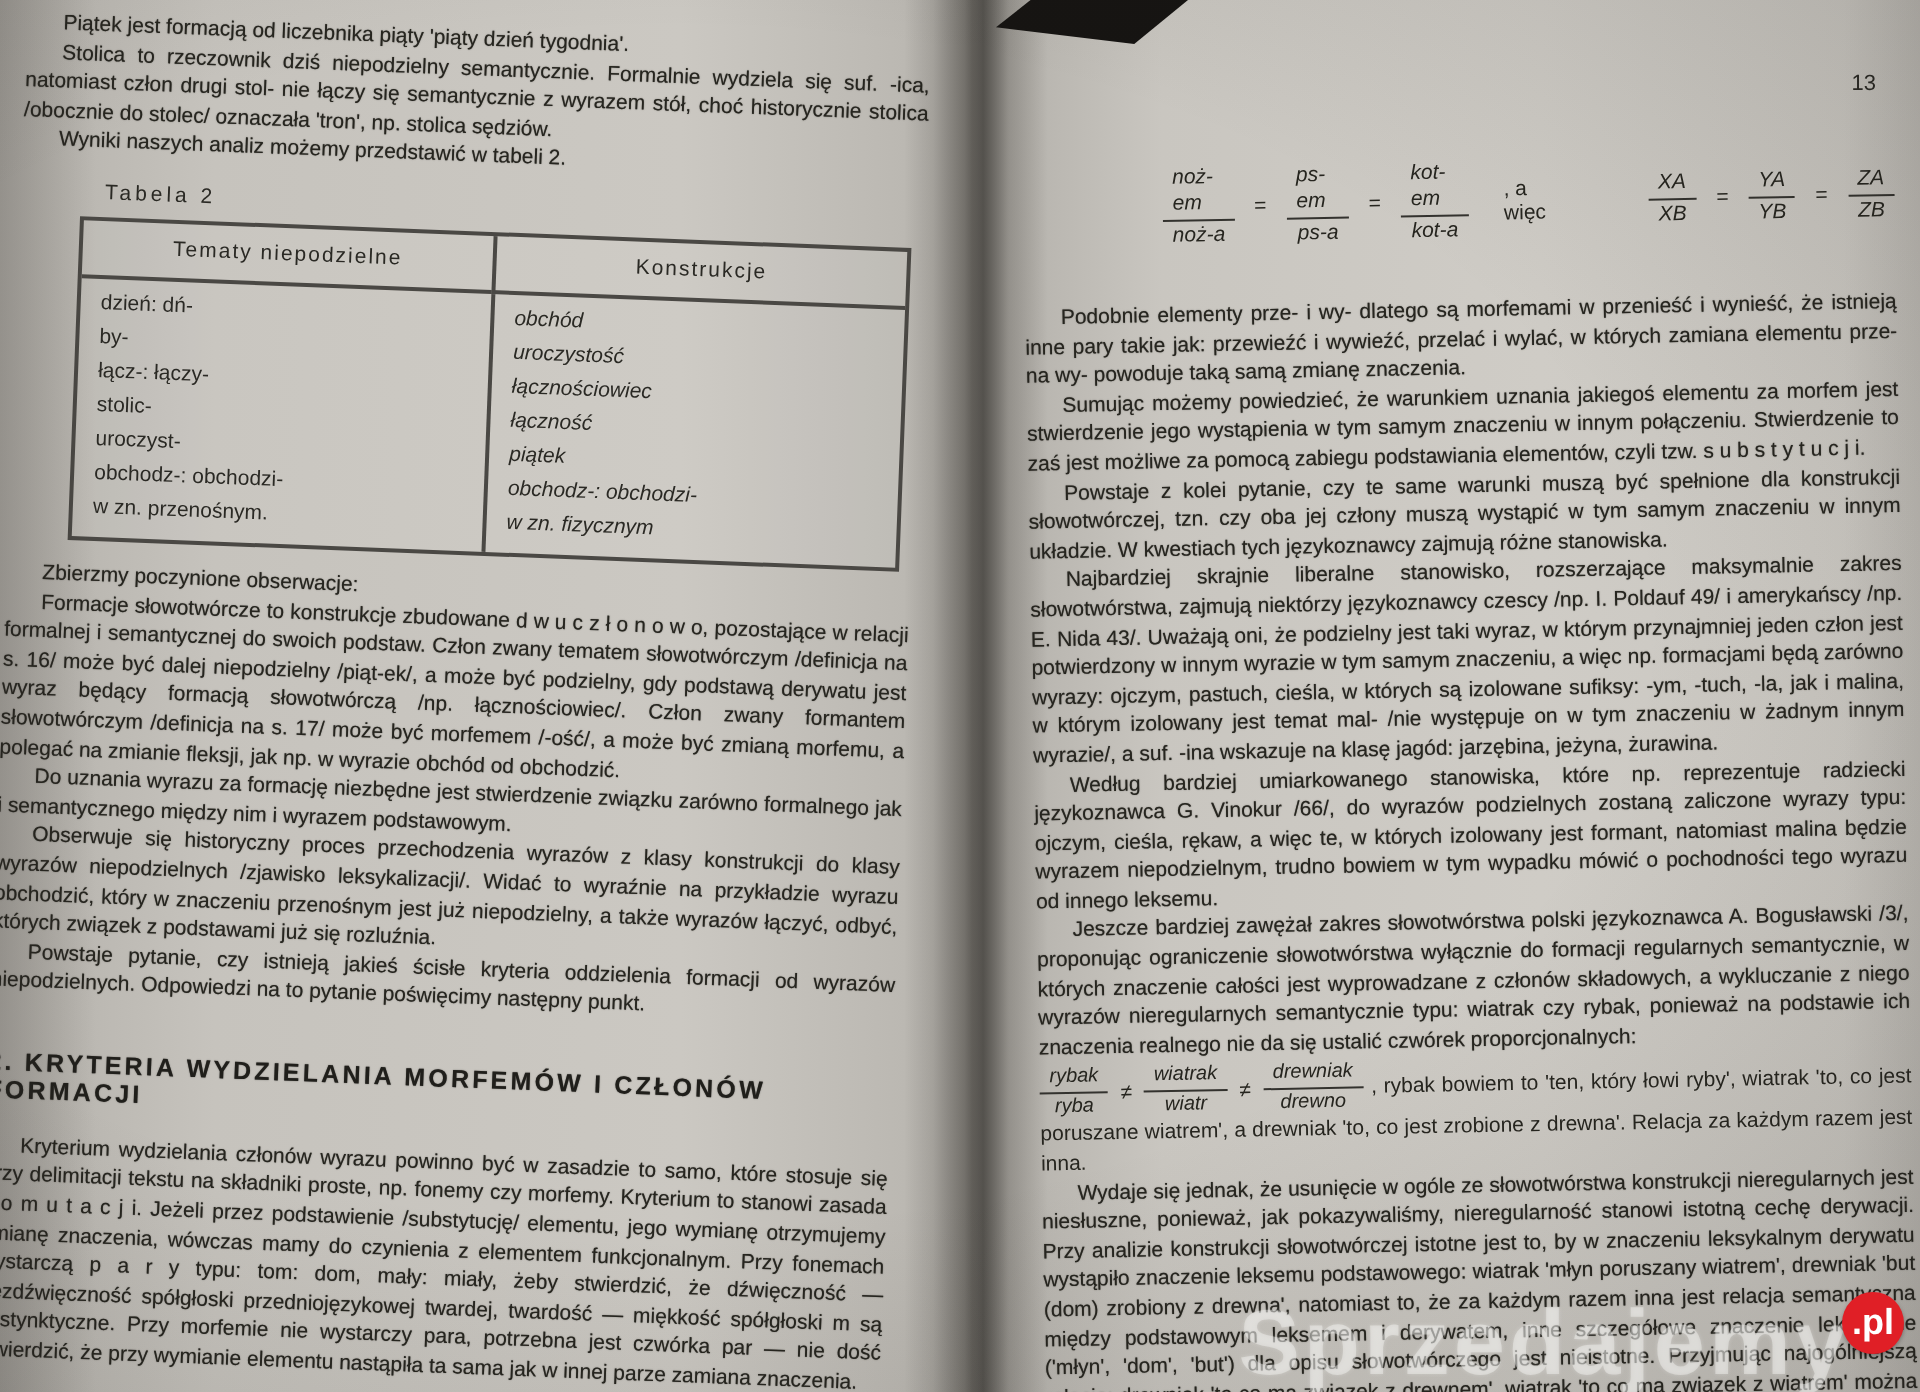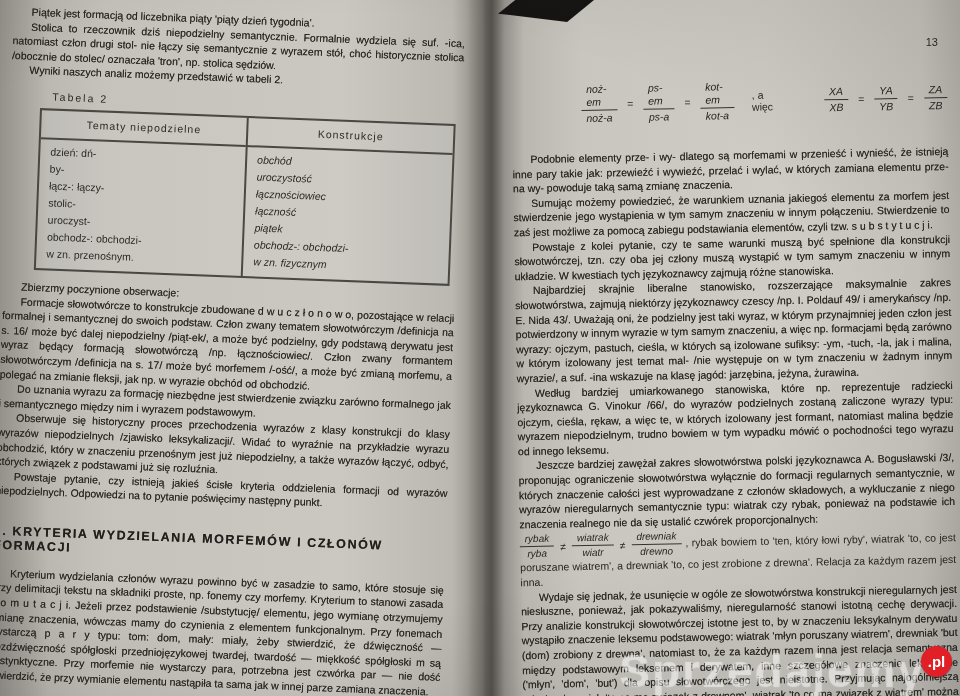--- a/index.html
+++ b/index.html
@@ -89,21 +89,21 @@
     position:absolute;right:8px;bottom:2px;display:flex;align-items:flex-start;pointer-events:none;
   }
   .watermark-text{
     font-size:46px;font-weight:bold;letter-spacing:2px;
     color:rgba(248,248,246,.42);text-shadow:0 0 2px rgba(255,255,255,.25);
     line-height:46px;
   }
   .watermark-badge{
     width:31px;height:31px;border-radius:50%;background:#e01f26;margin-left:-4px;margin-top:-2px;
     display:flex;align-items:center;justify-content:center;
-    color:#ffffff;font-size:15px;font-weight:bold;box-shadow:0 1px 2px rgba(0,0,0,.3);
+    color:#ffffff;font-size:18px;font-weight:bold;box-shadow:0 1px 2px rgba(0,0,0,.3);
   }
 </style>
 </head>
 <body>
 
 <div class="photo">
 
   <div class="page page-left">
     <div class="content-left">
       <p class="bk">Piątek jest formacją od liczebnika piąty 'piąty dzień tygodnia'.</p>

